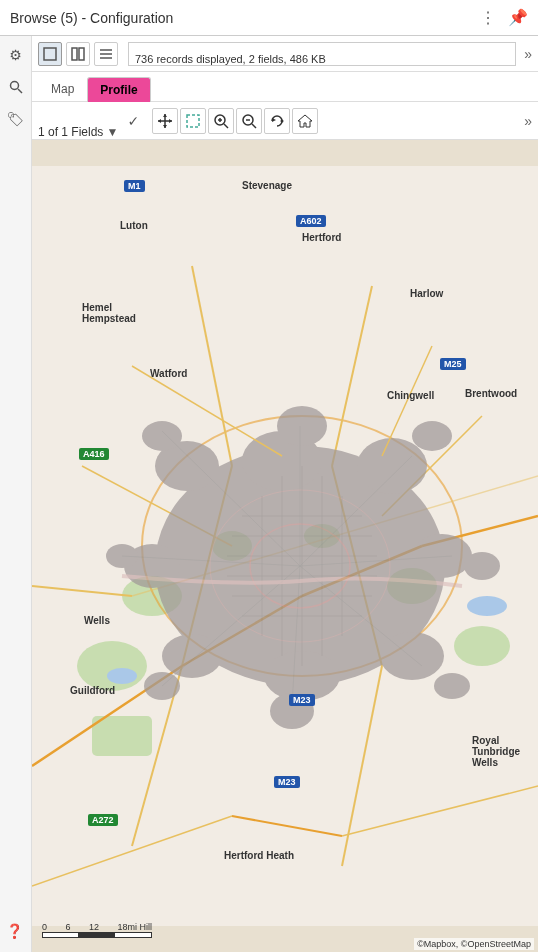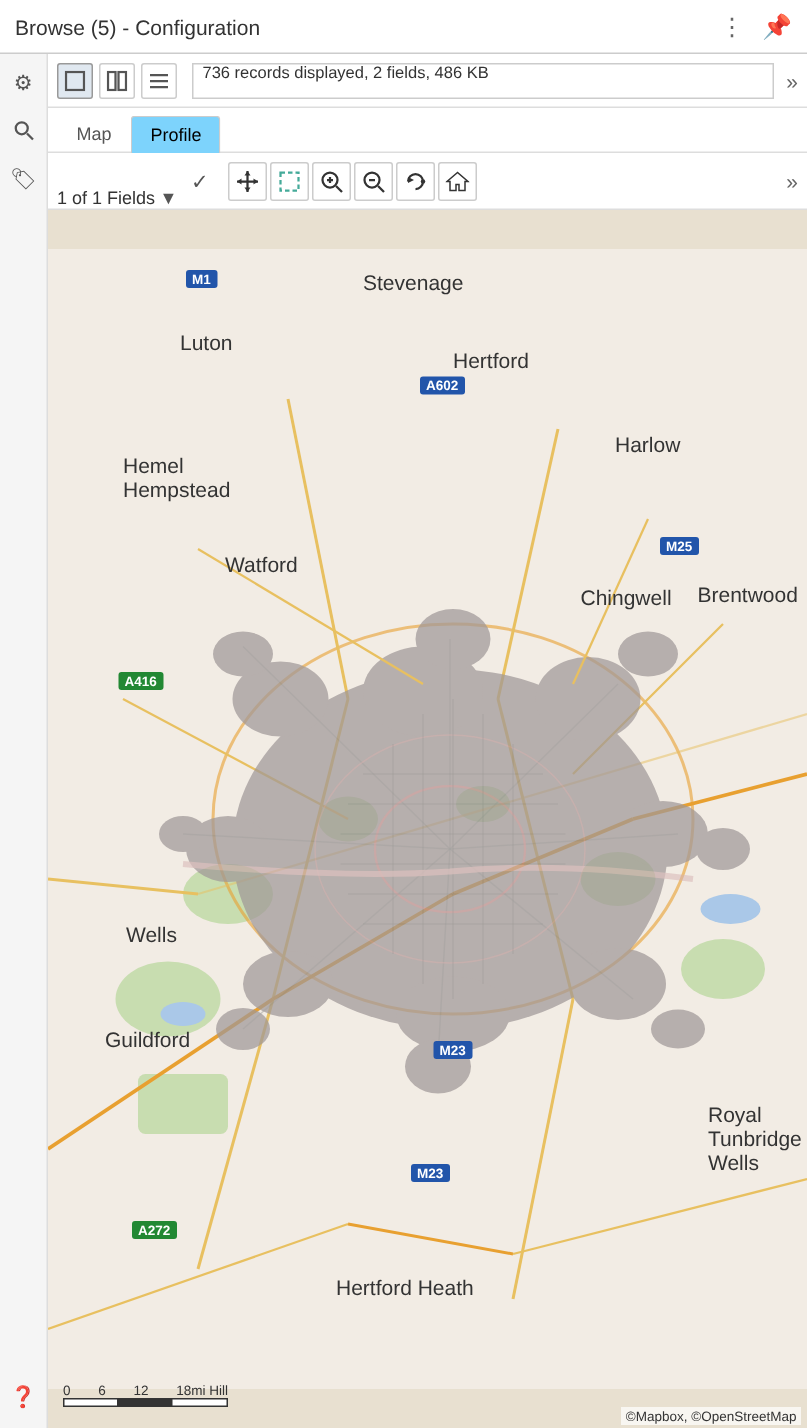--- a/index.html
+++ b/index.html
@@ -102,21 +102,21 @@
     .record-info {
       font-size: 11px;
       color: #333;
       margin-left: 6px;
       flex: 1;
       border: 1px solid #ccc;
       padding: 0 6px;
       background: #fff;
       height: 24px;
       display: flex;
-      align-items: flex-start;
+      align-items: flex-end;
     }
     .expand-icon {
       color: #666;
       font-size: 14px;
       cursor: pointer;
       margin-left: 4px;
     }
 
     
     .tabs-row {
@@ -133,24 +133,24 @@
       border: 1px solid transparent;
       border-bottom: none;
       border-radius: 3px 3px 0 0;
       color: #555;
       background: transparent;
       height: 25px;
       display: flex;
       align-items: center;
     }
     .tab.active {
-      background: #7dd3fc;
+      background: #ec4899;
       border-color: #ccc;
       color: #000;
-      font-weight: normal;
+      font-weight: bold;
       position: relative;
       bottom: -1px;
       z-index: 1;
     }
 
     
     .field-toolbar {
       height: 38px;
       border-bottom: 1px solid #ddd;
       display: flex;
@@ -259,23 +259,23 @@
       height: 6px;
       border: 1px solid #333;
     }
     .scale-seg-white { background: #fff; width: 36px; border-right: none; }
     .scale-seg-black { background: #333; width: 36px; border-right: none; }
     .scale-seg-white2 { background: #fff; width: 38px; }
 
     
     .map-label {
       position: absolute;
-      font-size: 14px;
-      color: #333;
-      font-weight: normal;
+      font-size: 10px;
+      color: #333;
+      font-weight: bold;
       pointer-events: none;
       white-space: nowrap;
     }
     .road-badge {
       background: #2255aa;
       color: #fff;
       font-size: 9px;
       font-weight: bold;
       padding: 1px 4px;
       border-radius: 2px;
@@ -523,21 +523,21 @@
     <span class="map-label" style="left:118px; top:228px;">Watford</span>
     <span class="map-label" style="left:355px; top:250px;">Chingwell</span>
     <span class="map-label" style="left:433px; top:248px;">Brentwood</span>
     <span class="map-label" style="left:52px; top:475px;">Wells</span>
     <span class="map-label" style="left:38px; top:518px;margin-top:27px;">Guildford</span>
     <span class="map-label" style="left:440px; top:595px; white-space:normal; width:72px;">Royal Tunbridge<br>Wells</span>
     <span class="map-label" style="left:192px; top:710px;">Hertford Heath</span>
 
     
     <span class="road-badge" style="left:92px; top:40px;">M1</span>
-    <span class="road-badge" style="left:248px; top:75px;margin-top:36px;">A602</span>
+    <span class="road-badge" style="left:264px; top:75px;">A602</span>
     <span class="road-badge" style="left:408px; top:218px;">M25</span>
     <span class="road-badge-green" style="left:47px; top:308px;">A416</span>
     <span class="road-badge" style="left:257px; top:554px;">M23</span>
     <span class="road-badge" style="left:242px; top:636px;">M23</span>
     <span class="road-badge-green" style="left:56px; top:674px;">A272</span>
 
     
     <div class="scale-bar">
       <div class="scale-labels">
         <span>0</span>

